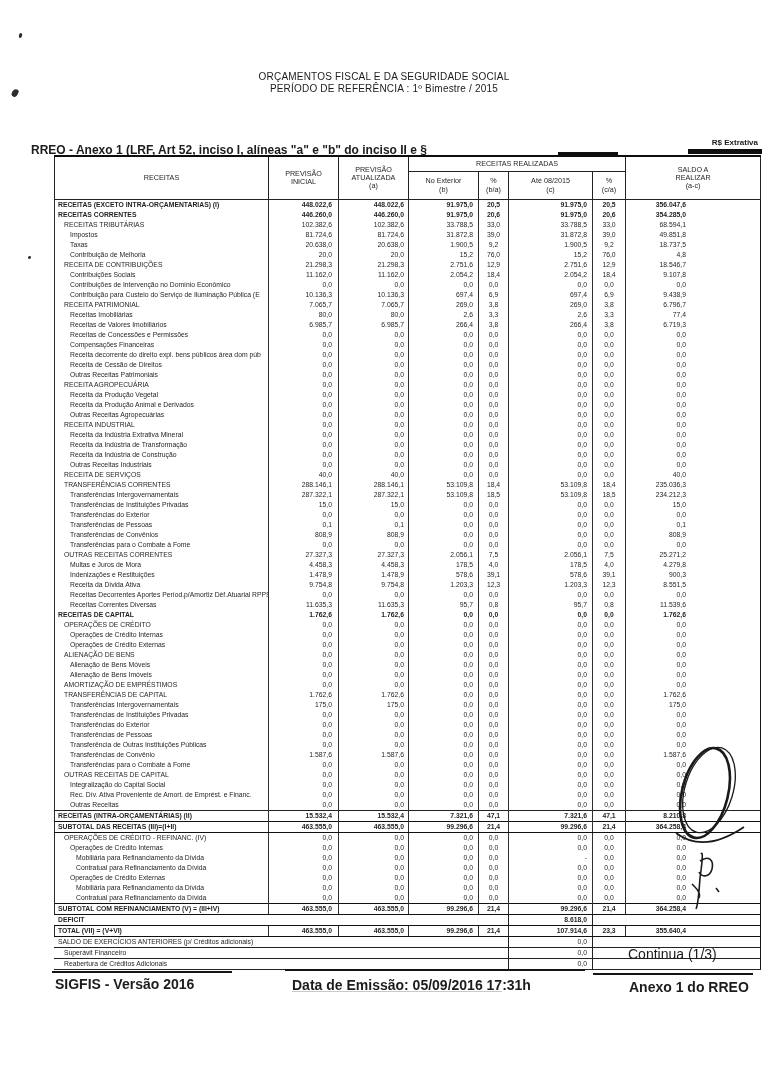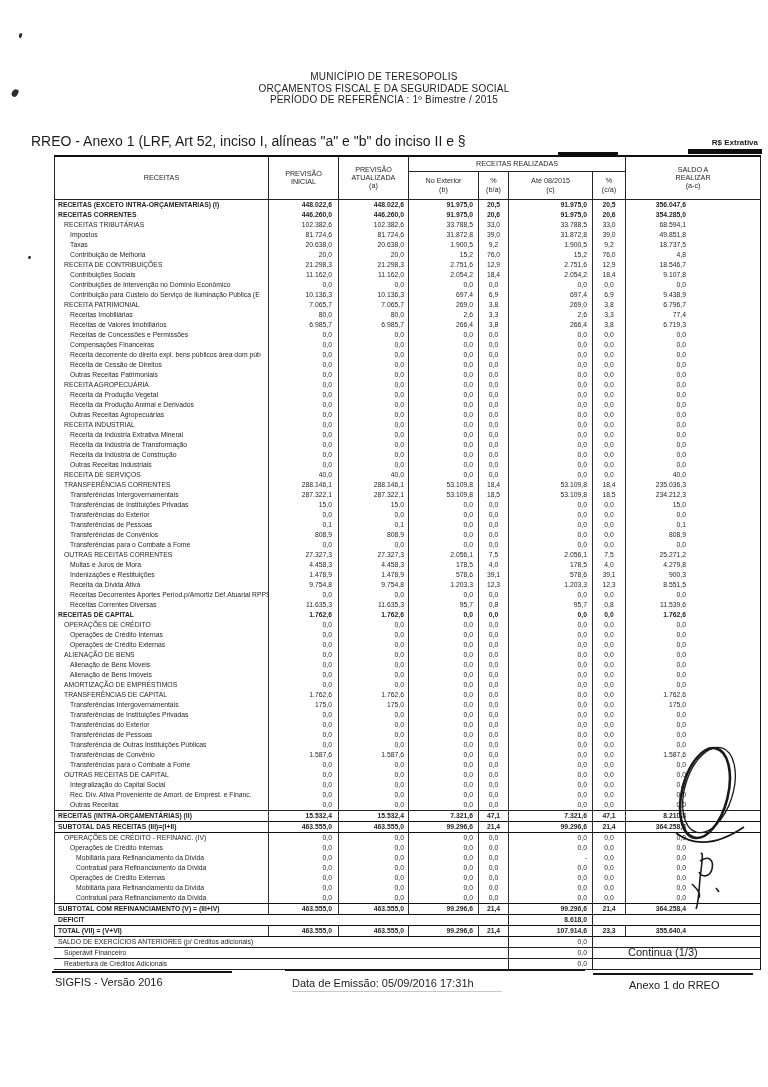--- a/index.html
+++ b/index.html
@@ -2,21 +2,21 @@
 <html><head>
 <meta charset="utf-8">
 <style>
   html,body{margin:0;padding:0;background:#e8e8e8;}
   .page{position:relative;width:768px;height:1087px;background:#ffffff;margin:0 auto;
         font-family:"Liberation Sans",sans-serif;color:#1c1c1c;overflow:hidden;}
   
   .titles{position:absolute;top:71px;left:0;right:0;text-align:center;
           font-size:10px;line-height:11.6px;letter-spacing:.2px;}
   .titles .t3{font-weight:bold;}
-  .anexo-line{position:absolute;top:133px;left:31px;font-size:14px;}
+  .anexo-line{position:absolute;top:143px;left:31px;font-size:12px;font-weight:bold;}
   .unit{position:absolute;top:138px;right:10px;font-size:8px;font-weight:bold;}
   
   table.report{position:absolute;top:155px;left:54px;width:706px;border-collapse:collapse;
         table-layout:fixed;font-size:7px;color:#1f1f1f;}
   table.report{border:1.5px solid #161616;border-top:2.2px solid #0d0d0d;}
   thead th{border:1px solid #222;font-weight:normal;font-size:7.2px;line-height:8.2px;
         white-space:pre-line;text-align:center;vertical-align:middle;padding:1px 0;}
   thead tr.gr th{height:12px;}
   thead tr.sub th{height:25px;}
   tbody td{height:10px;line-height:9.5px;padding:0;border-left:1px solid #2e2e2e;
@@ -29,40 +29,39 @@
   td.c-ate{text-align:right;padding-right:5px;}
   td.c-pca{text-align:center;}
   td.c-saldo{text-align:right;padding-right:74px;}
   tr.bold td{font-weight:bold;}
   tr.sep td{border-top:1.5px solid #111;border-bottom:1.5px solid #111;}
   tr.topline td{border-top:1.2px solid #222;}
   tr.botline td{border-bottom:1.2px solid #222;}
   tr.tail td{border-left-color:transparent;}
   tr.tail td.c-ate{border-left:1px solid #222;border-right:1px solid #222;}
   
-  .continua{position:absolute;top:946px;left:628px;font-size:11px;}
+  .continua{position:absolute;top:946px;left:628px;font-size:14px;}
   .f-line{position:absolute;background:#151515;}
-  .f-text{position:absolute;font-size:11px;}
+  .f-text{position:absolute;font-size:14px;font-weight:bold;}
   .f-faint{position:absolute;background:#c9c9c9;}
   
   .speck{position:absolute;background:#2b2b2b;border-radius:50% 40% 55% 45%;}
   .hand{position:absolute;left:0;top:0;pointer-events:none;}
   .smudge{position:absolute;background:#0e0e0e;}
 </style>
 </head>
 <body>
 
 <div class="page">
 
   <div class="speck" style="left:19px;top:33px;width:3px;height:5px;transform:rotate(15deg);"></div>
   <div class="speck" style="left:12px;top:89px;width:6px;height:8px;transform:rotate(25deg);border-radius:60% 30% 50% 50%;"></div>
   <div class="speck" style="left:28px;top:256px;width:3px;height:3px;"></div>
 
   <div class="titles">
-    <div class="t1">MUNICÍPIO DE TERESOPOLIS</div>
     <div class="t4">ORÇAMENTOS FISCAL E DA SEGURIDADE SOCIAL</div>
     <div class="t5">PERÍODO DE REFERÊNCIA : 1º Bimestre / 2015</div>
   </div>
 
   <div class="anexo-line">RREO - Anexo 1 (LRF, Art 52, inciso I, alíneas "a" e "b" do inciso II e §</div>
   <div class="unit">R$ Extrativa</div>
 
   <div class="smudge" style="left:558px;top:152px;width:60px;height:4px;"></div>
   <div class="smudge" style="left:688px;top:149px;width:74px;height:5px;"></div>
 

